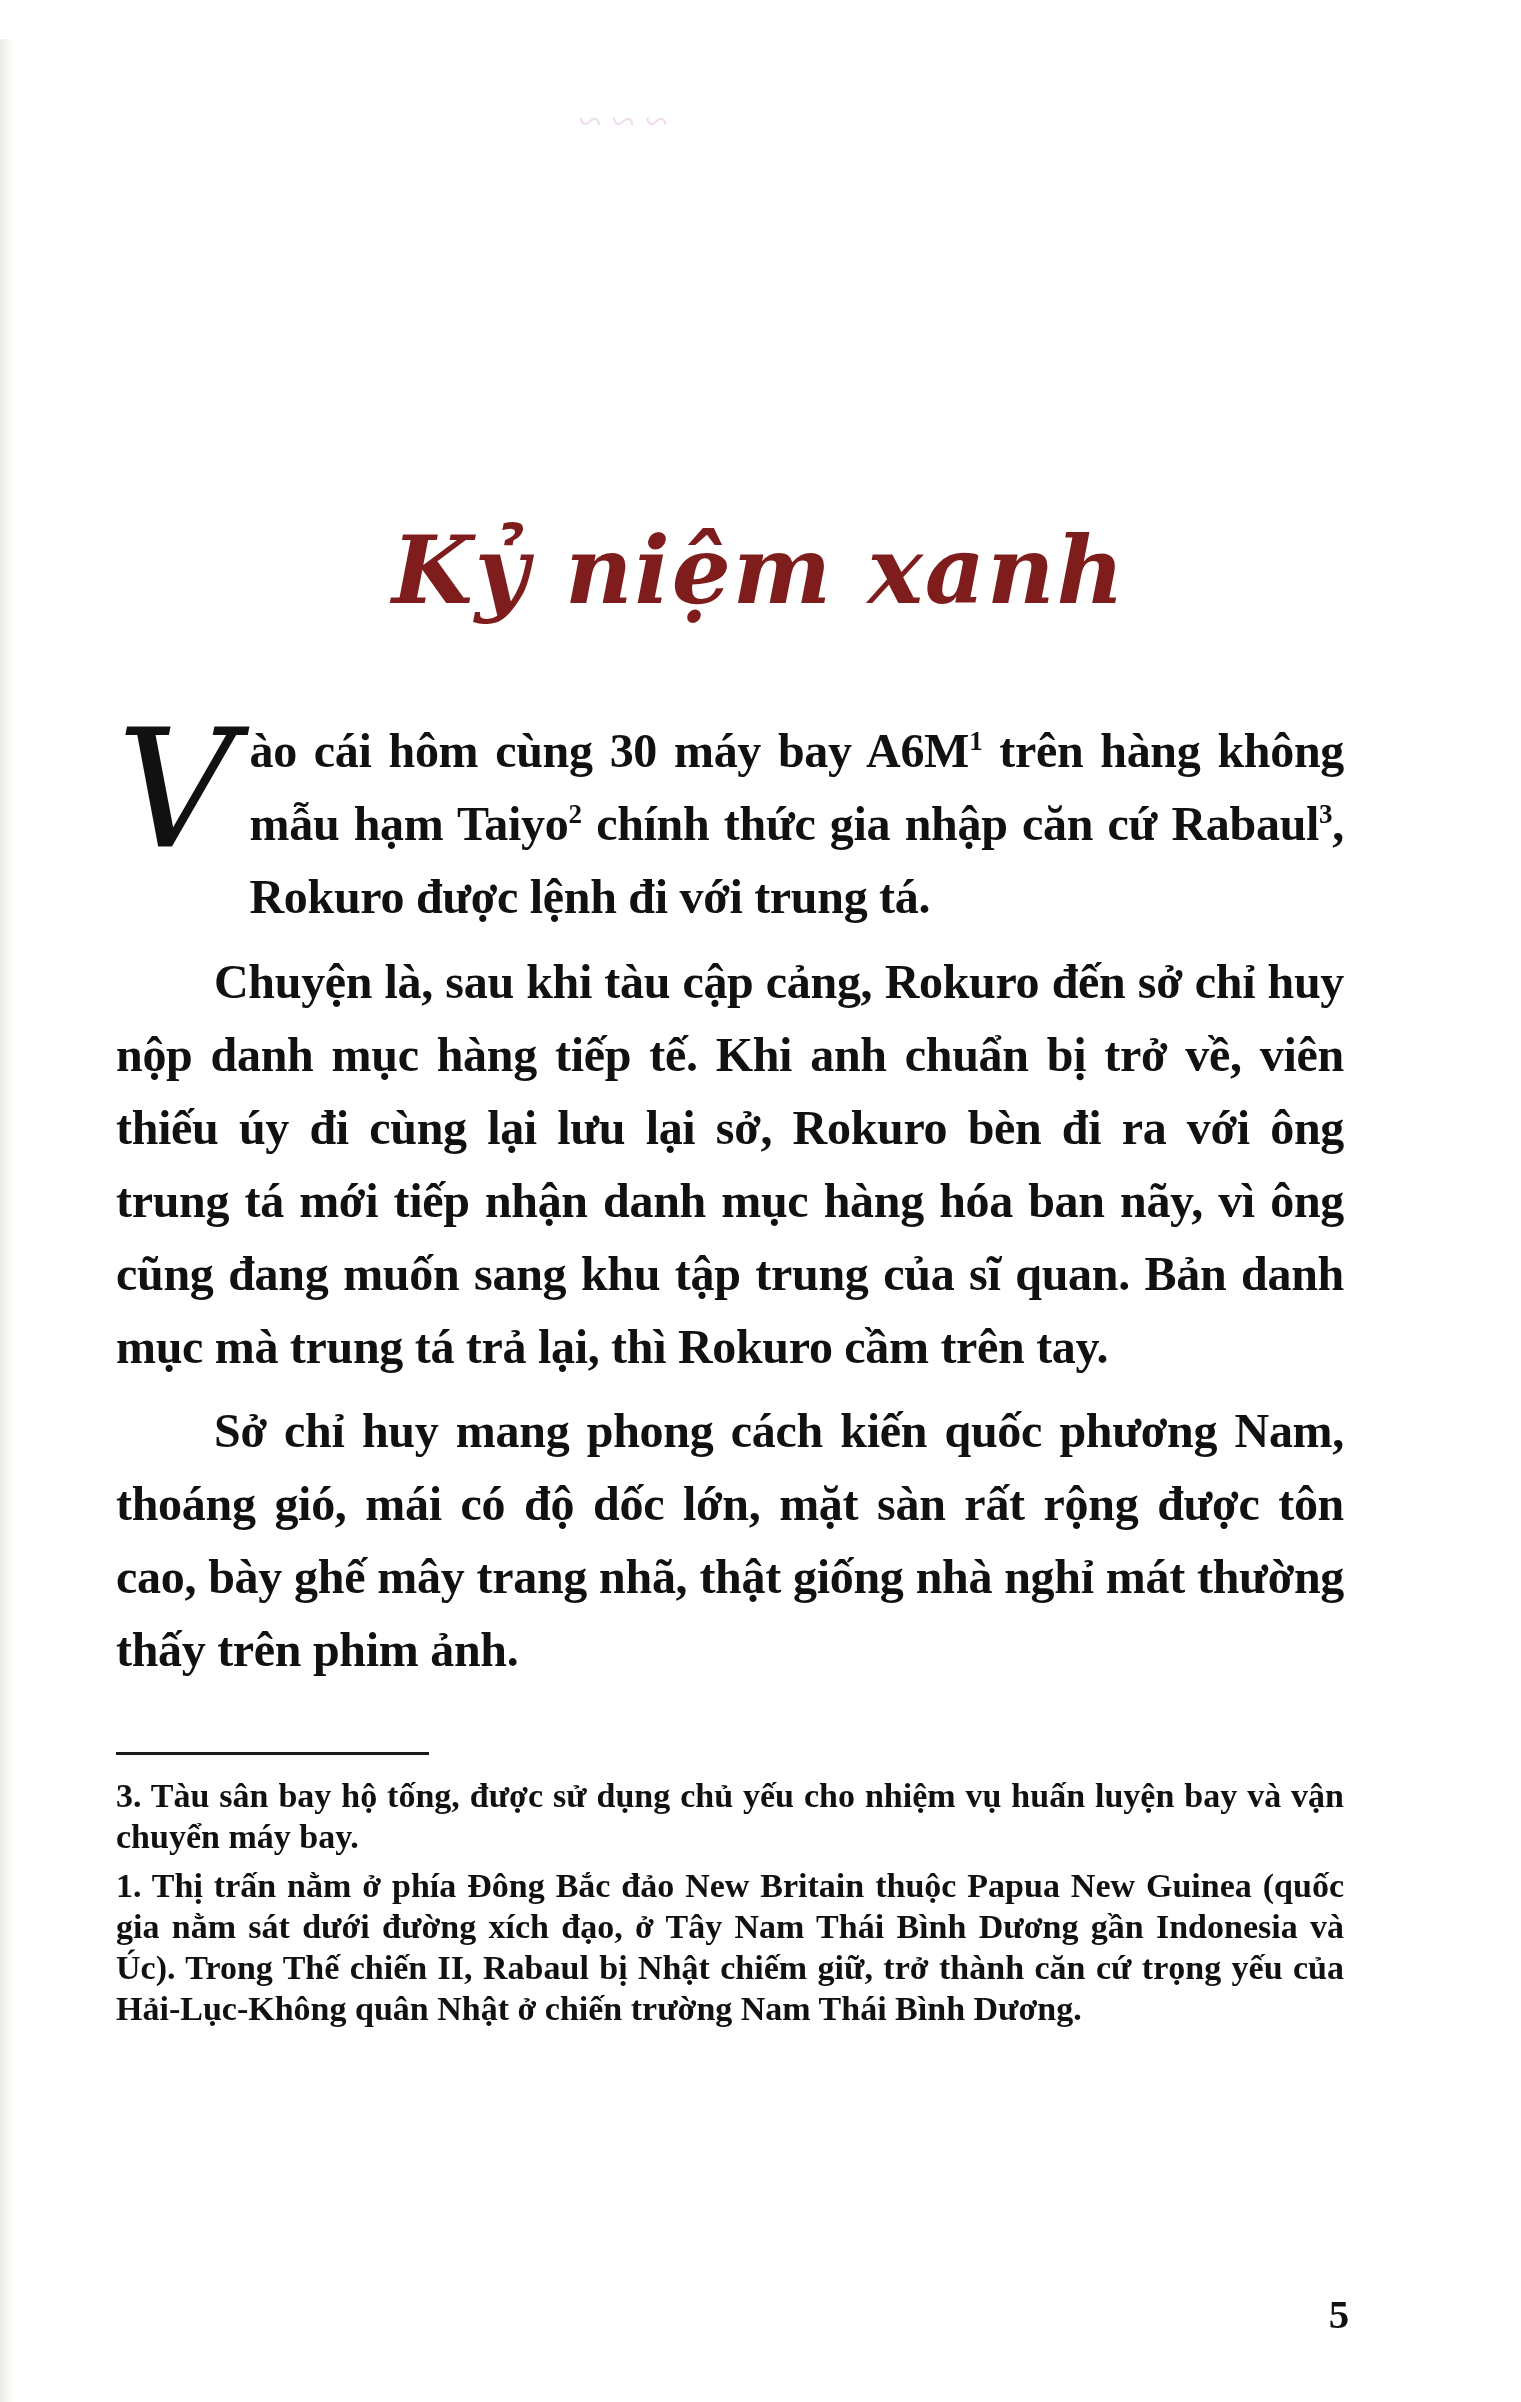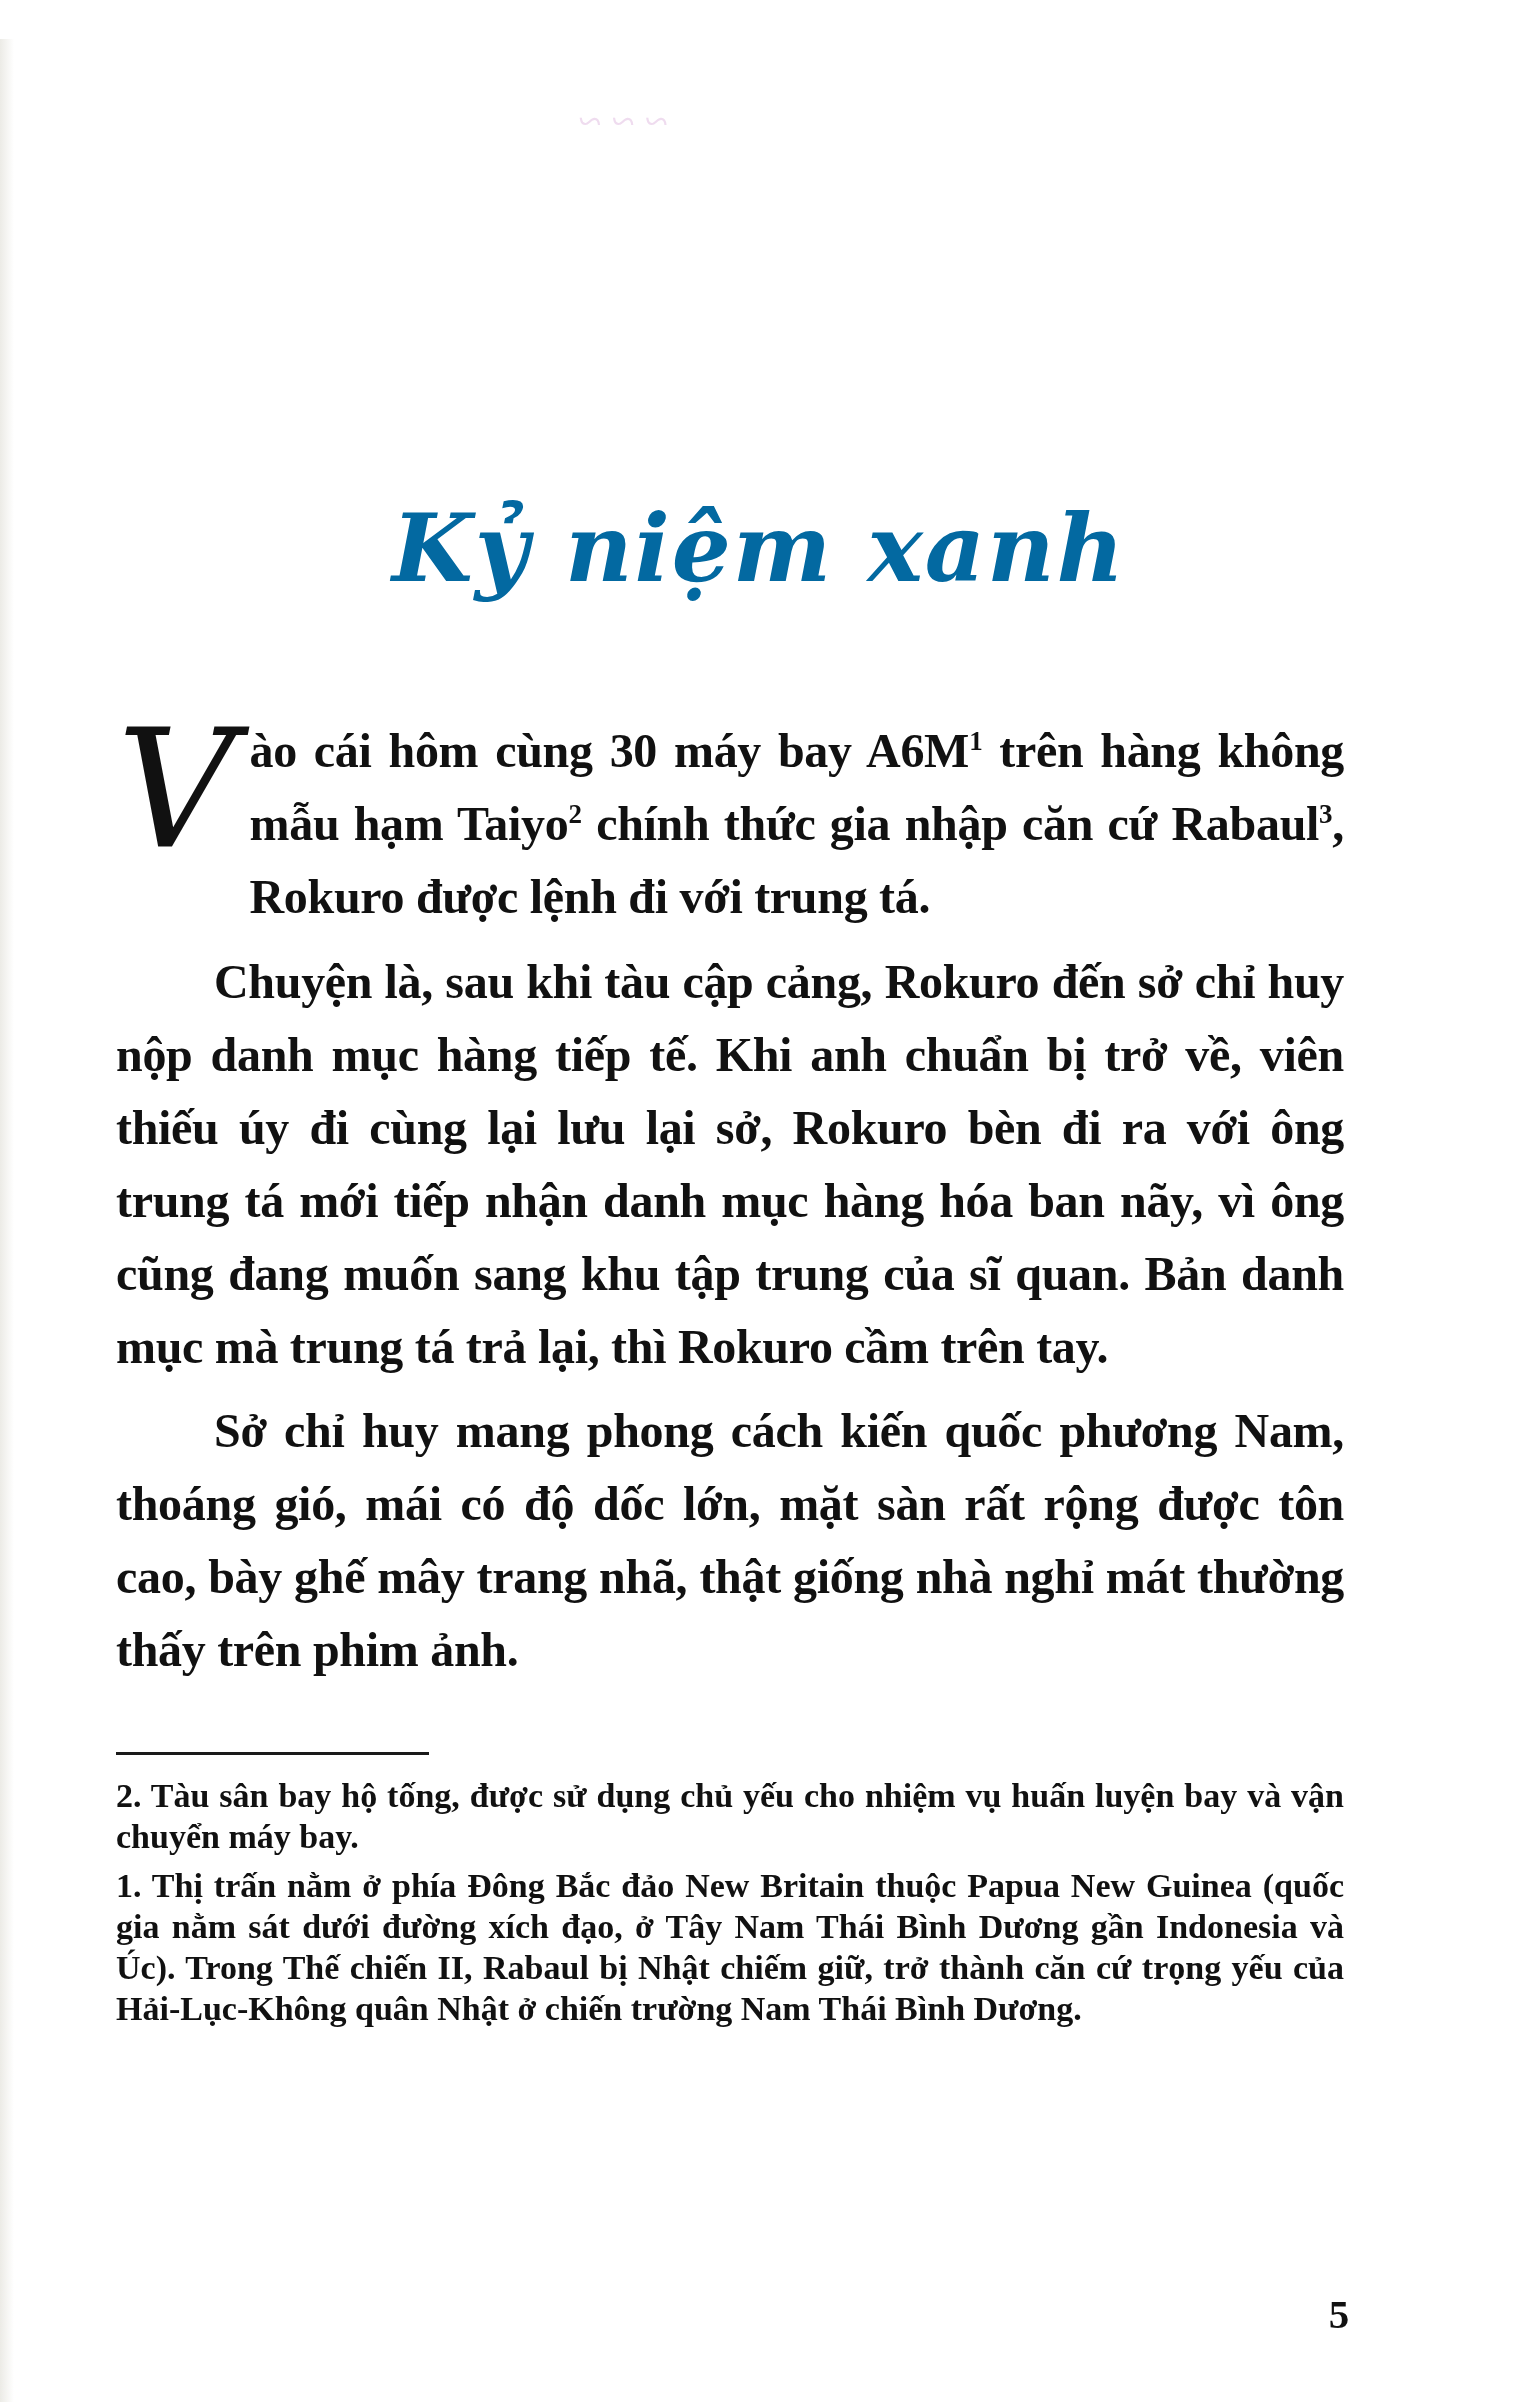--- a/index.html
+++ b/index.html
@@ -26,27 +26,27 @@
     white-space: nowrap;
     user-select: none;
   }
   .ghost-header {
     position: absolute; left: 579px; top: 97px;
     color: #efdcef; font-style: italic;
     font-family: "Liberation Serif", serif;
     font-size: 42px; transform: scaleX(-1);
   }
   .title {
-    position: absolute; left: 0; width: 1518px; top: 432px;
+    position: absolute; left: 0; width: 1518px; top: 454px;
     text-align: center;
     font-family: "DejaVu Serif", serif;
     font-style: italic;
     font-size: 93px;
     letter-spacing: 1.9px;
-    color: #0369a1;
+    color: #7f1d1d;
   }
   .body-text {
     position: absolute; left: 116px; width: 1228px; top: 714px;
     font-family: "Liberation Serif", serif;
     font-size: 48px; line-height: 73px;
     font-weight: 600;
     text-align: justify;
     letter-spacing: -0.3px;
   }
   .para { margin: 0 0 11.6px 0; text-indent: 98px; }
@@ -105,18 +105,18 @@
   <p class="para first">
     <span class="dropcap">V</span><span>ào cái hôm cùng 30 máy bay A6M</span><sup>1</sup><span> trên hàng không mẫu hạm Taiyo</span><sup>2</sup><span> chính thức gia nhập căn cứ Rabaul</span><sup>3</sup><span>, Rokuro được lệnh đi với trung tá.</span>
   </p>
   <p class="para">Chuyện là, sau khi tàu cập cảng, Rokuro đến sở chỉ huy nộp danh mục hàng tiếp tế. Khi anh chuẩn bị trở về, viên thiếu úy đi cùng lại lưu lại sở, Rokuro bèn đi ra với ông trung tá mới tiếp nhận danh mục hàng hóa ban nãy, vì ông cũng đang muốn sang khu tập trung của sĩ quan. Bản danh mục mà trung tá trả lại, thì Rokuro cầm trên tay.</p>
   <p class="para">Sở chỉ huy mang phong cách kiến quốc phương Nam, thoáng gió, mái có độ dốc lớn, mặt sàn rất rộng được tôn cao, bày ghế mây trang nhã, thật giống nhà nghỉ mát thường thấy trên phim ảnh.</p>
 </div>
 
 <div class="fn-rule"></div>
 
 <div class="footnotes">
-  <p class="footnote">2. Tàu sân bay hộ tống, được sử dụng chủ yếu cho nhiệm vụ huấn luyện bay và vận chuyển máy bay.</p>
+  <p class="footnote">3. Tàu sân bay hộ tống, được sử dụng chủ yếu cho nhiệm vụ huấn luyện bay và vận chuyển máy bay.</p>
   <p class="footnote">1. Thị trấn nằm ở phía Đông Bắc đảo New Britain thuộc Papua New Guinea (quốc gia nằm sát dưới đường xích đạo, ở Tây Nam Thái Bình Dương gần Indonesia và Úc). Trong Thế chiến II, Rabaul bị Nhật chiếm giữ, trở thành căn cứ trọng yếu của Hải-Lục-Không quân Nhật ở chiến trường Nam Thái Bình Dương.</p>
 </div>
 
 <div class="page-number">5</div>
 
 
 </body></html>

